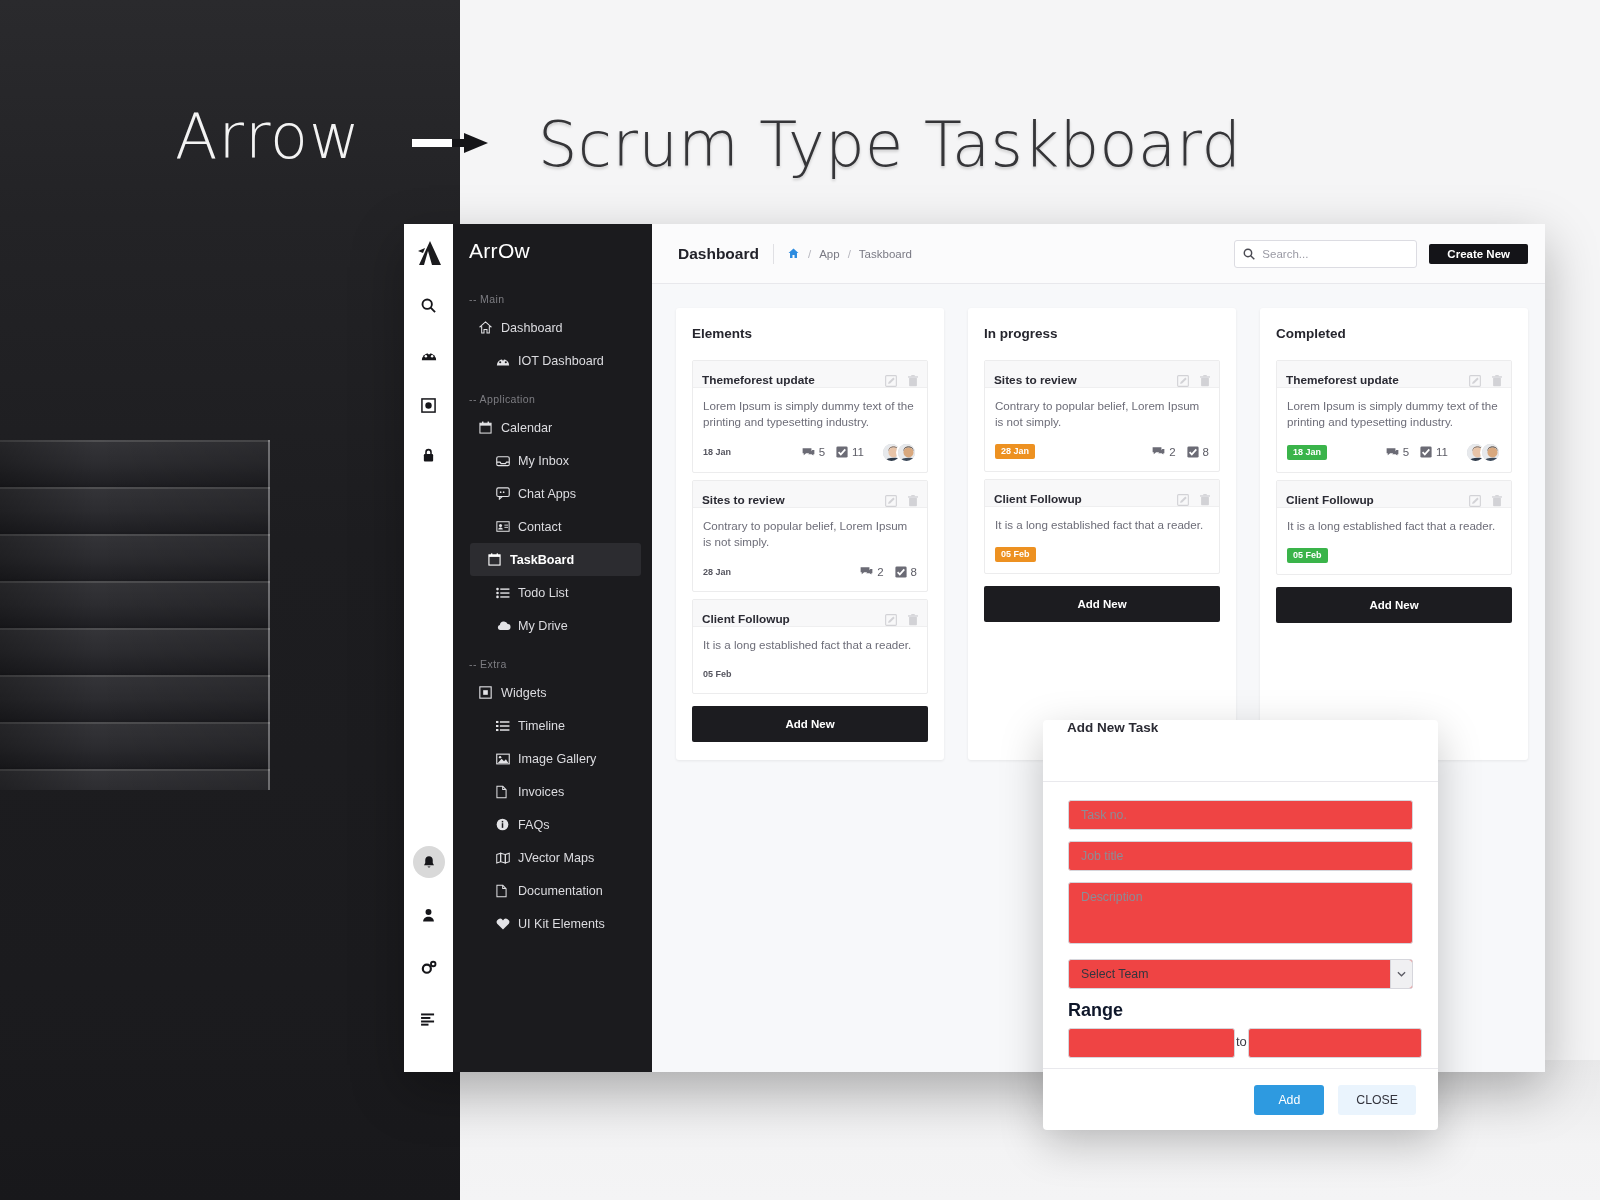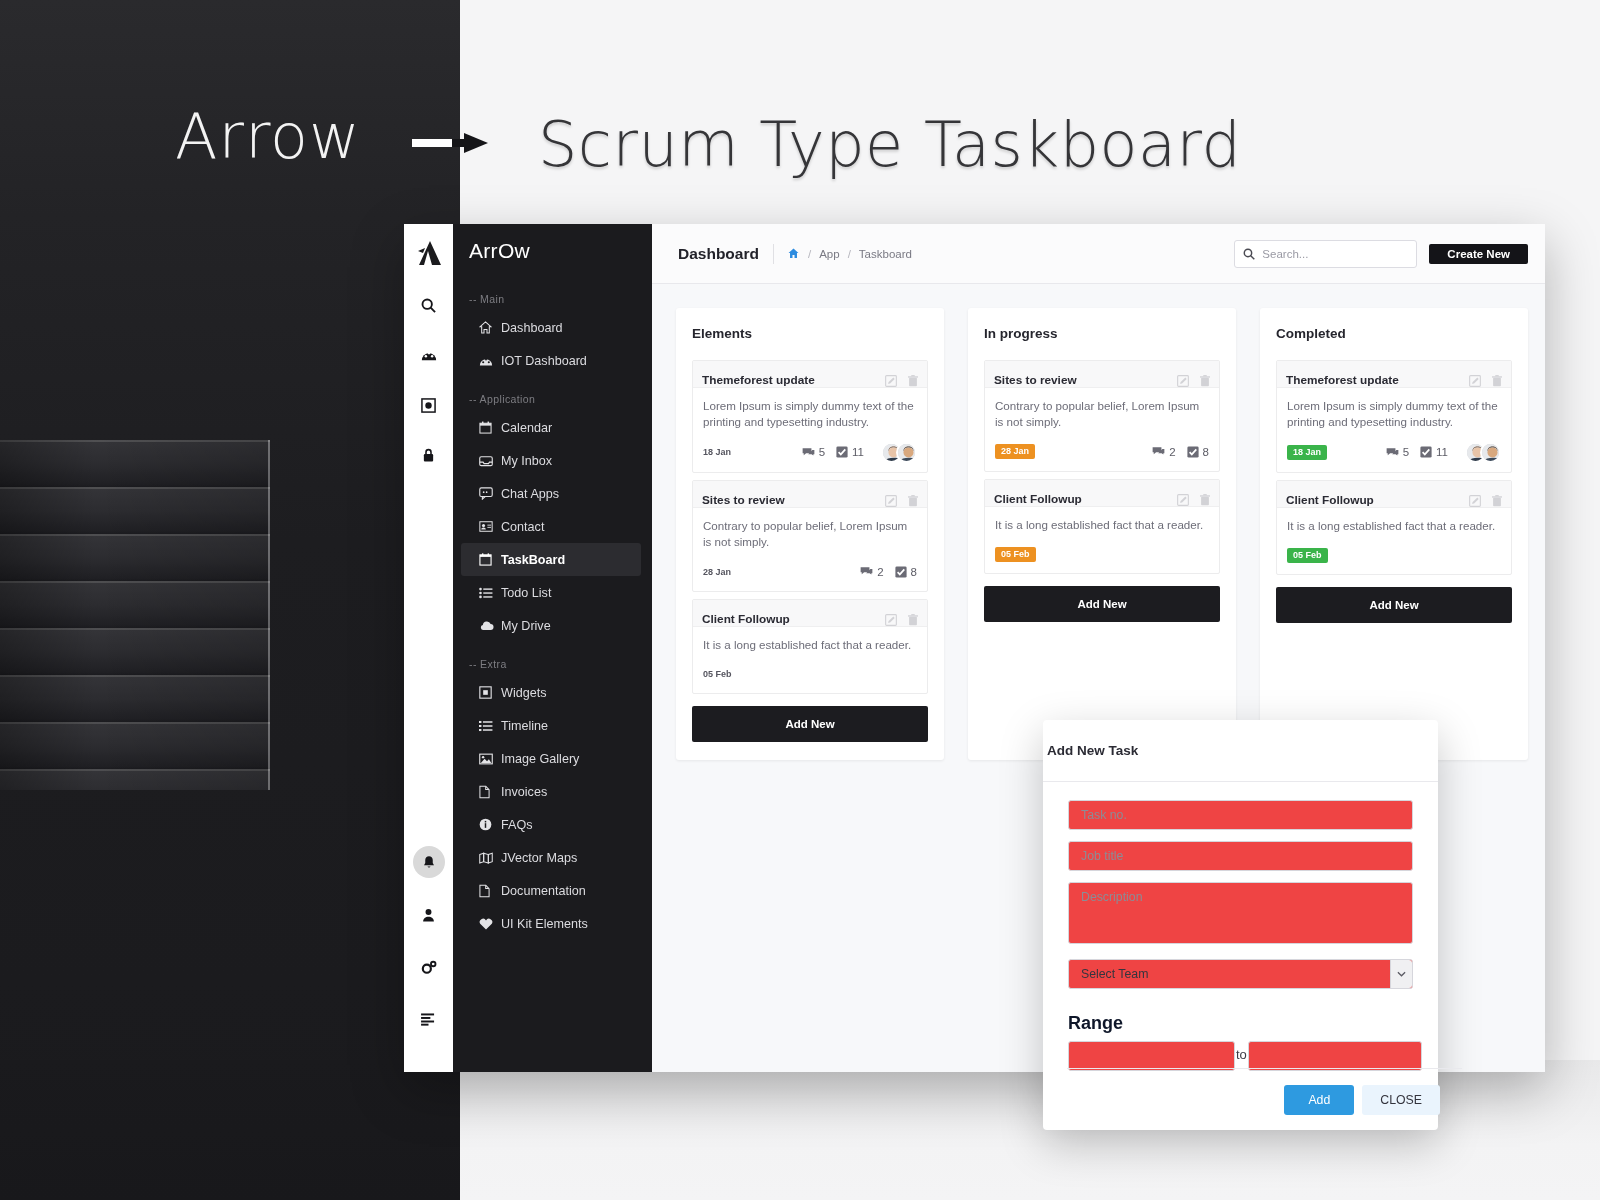--- a/index.html
+++ b/index.html
@@ -111,21 +111,21 @@
     font-size: 12.6px; color: #dcdce0; cursor: pointer;
   }
   .nav-item .nav-ico {
     width: 22px; display:flex; align-items:center; justify-content:flex-start;
     color: #e3e3e6; flex: 0 0 22px;
   }
   .nav-item.active {
     background: #2c2c30; color: #ffffff; font-weight: 700;
     margin: 0 11px 0 8px; border-radius: 3px; padding-left: 18px;
   }
-  .nav-item + .nav-item { margin-top: 0; }
+  .nav-item + .nav-item { margin-top: 0; margin-left: 17px; }
   .nav-list .nav-item { margin-bottom: 0; }
 
   
   .main { flex: 1 1 auto; background: #f7f8fa; position: relative; }
   .topbar {
     height: 60px; display: flex; align-items: center; padding: 0 22px 0 26px;
     border-bottom: 1px solid #e8e8ec; background: #fbfbfc;
   }
   .page-title { font-size: 15.5px; font-weight: 700; color: #22222a; }
   .bc-sep { width:1px; height: 20px; background: #e0e0e4; margin: 0 14px; }
@@ -188,55 +188,55 @@
     cursor: pointer; margin-top: 5px; font-family: "Liberation Sans", sans-serif;
   }
 
   
   .modal {
     position: absolute; left: 1043px; top: 720px; width: 395px; height: 410px;
     background: #ffffff; border-radius: 4px;
     box-shadow: 0 14px 44px rgba(0,0,0,0.22);
   }
   .modal-head {
-    height: 62px; display: flex; align-items: center; padding: 0 4px;
+    height: 62px; display: flex; align-items: flex-start; padding: 0 24px;
     border-bottom: 1px solid #e9e9ed;
   }
   .modal-title { font-size: 13.5px; font-weight: 700; color: #2b2b34; }
   .modal-body { padding: 18px 25px 0 25px; }
   .field {
     width: 100%; height: 30px; border: 1px solid #d6d6dc; border-radius: 3px;
     padding: 0 12px; font-size: 12.3px; color: #35353e; outline: none;
     font-family: "Liberation Sans", sans-serif; background: #ef4444; margin-bottom: 11px;
   }
   .field::placeholder { color: #8c8c96; }
   textarea.field {
     height: 62px; padding-top: 7px; resize: none; line-height: 1.3;
   }
-  .select-wrap { position: relative; margin-bottom: 24px; }
+  .select-wrap { position: relative; margin-bottom: 11px; }
   select.field {
     margin-bottom: 0; height: 30px; -webkit-appearance: none; appearance: none;
     color: #35353e; padding-right: 30px;
   }
   .select-arrow {
     position: absolute; right: 1px; top: 1px; width: 22px; height: 28px;
     background: #f0f0f2; border-left: 1px solid #d6d6dc;
     display: flex; align-items: center; justify-content: center;
     pointer-events: none; border-radius: 0 3px 3px 0;
   }
   .range-label { font-size: 18px; color: #0f172a; margin: 4px 0 7px 0; font-weight: bold; }
   .range-row { display: flex; align-items: stretch; }
   .range-row .field { margin-bottom: 0; }
   .range-a { width: 167px; }
   .range-to { font-size: 13px; color: #3c3c46; padding: 6px 1px 0 1px; }
   .range-b { width: 174px; }
   .modal-foot {
     position: absolute; left: 0; bottom: 0; width: 100%; height: 62px;
     border-top: 1px solid #e9e9ed; display: flex; align-items: center;
-    justify-content: flex-end; padding: 4px 22px; gap: 8px; margin-left: 24px;
+    justify-content: flex-end; padding: 4px 22px; gap: 14px;
   }
   .btn-add {
     height: 30px; padding: 0 24px; background: #2e9ae0; color: #fff;
     border: none; border-radius: 3px; font-size: 12.3px; cursor: pointer;
     font-family: "Liberation Sans", sans-serif;
   }
   .btn-close {
     height: 30px; padding: 0 18px; background: #eaf4fd; color: #33333c;
     border: none; border-radius: 3px; font-size: 12.3px; cursor: pointer;
     font-family: "Liberation Sans", sans-serif;

